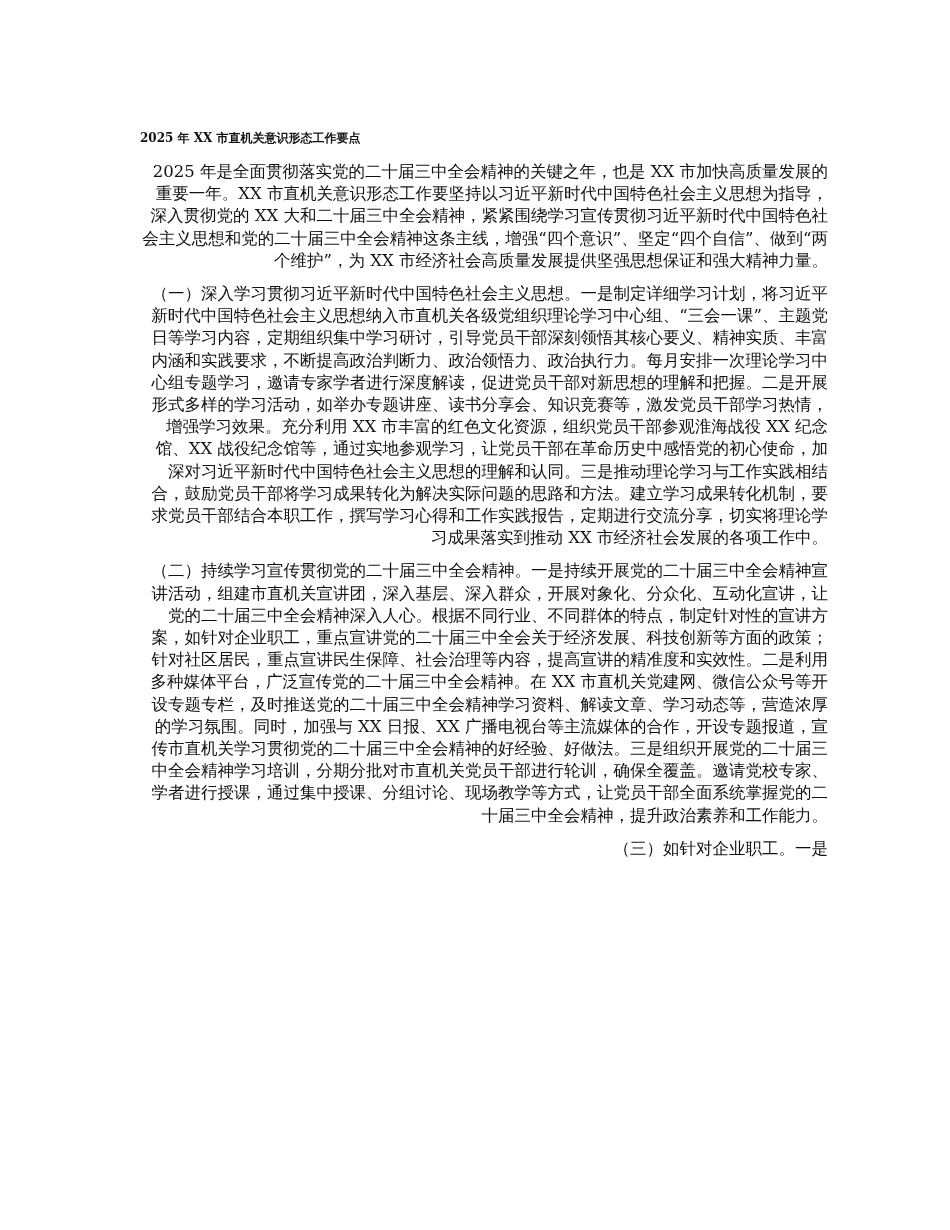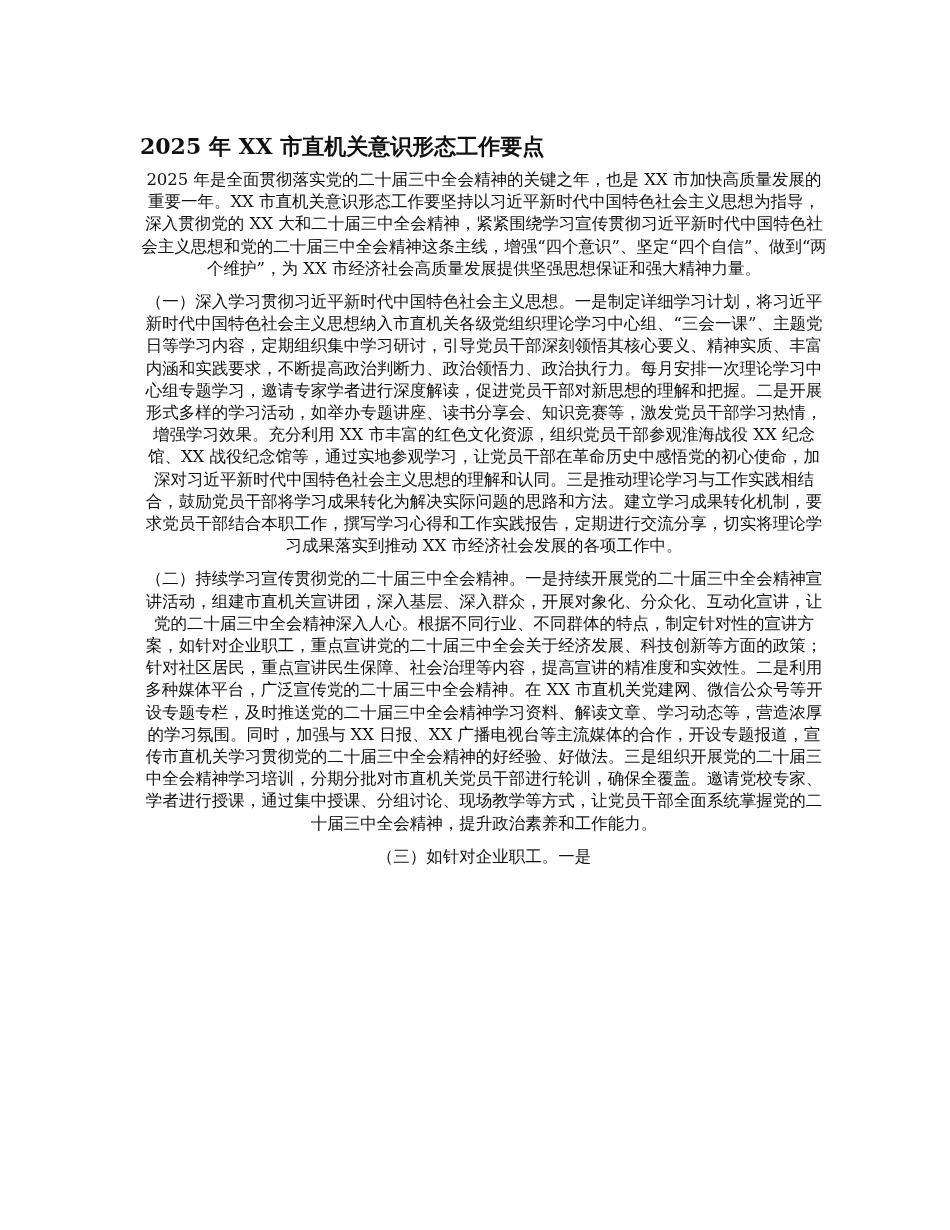--- a/index.html
+++ b/index.html
@@ -9,27 +9,27 @@
     left: 140px;
     top: 126px;
     width: 688px;
     font-family: "DejaVu Serif", serif;
     color: #111111;
     font-size: 16.5px;
     line-height: 22.2px;
   }
   .title {
     font-weight: bold;
-    margin: 8px 0 11px 0;
-    font-size: 22px;
+    margin: 0 0 11px 0;
+    font-size: 12px;
     line-height: 24px;
   }
   .para {
     margin: 0 0 11px 0;
-    text-align: center;
+    text-align: right;
     word-break: break-all;
   }
   .heading { margin: 0 0 11px 0; }
 </style>
 </head>
 <body>
 
 <div class="page">
   <div class="title">2025 年 XX 市直机关意识形态工作要点</div>
   <p class="para">2025 年是全面贯彻落实党的二十届三中全会精神的关键之年，也是 XX 市加快高质量发展的重要一年。XX 市直机关意识形态工作要坚持以习近平新时代中国特色社会主义思想为指导，深入贯彻党的 XX 大和二十届三中全会精神，紧紧围绕学习宣传贯彻习近平新时代中国特色社会主义思想和党的二十届三中全会精神这条主线，增强“四个意识”、坚定“四个自信”、做到“两个维护”，为 XX 市经济社会高质量发展提供坚强思想保证和强大精神力量。</p>

